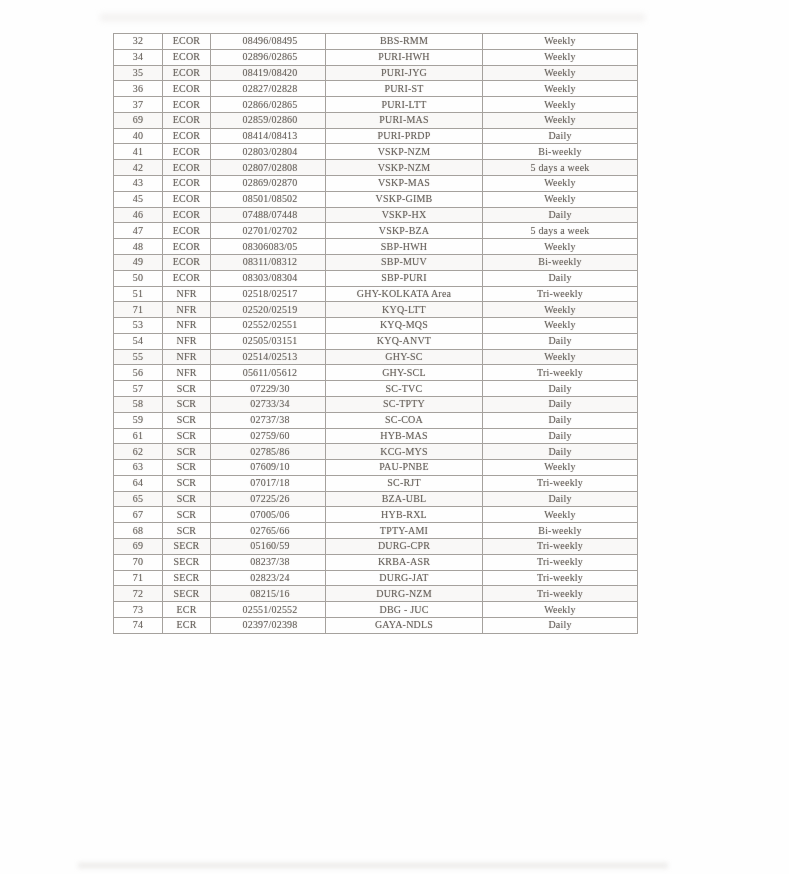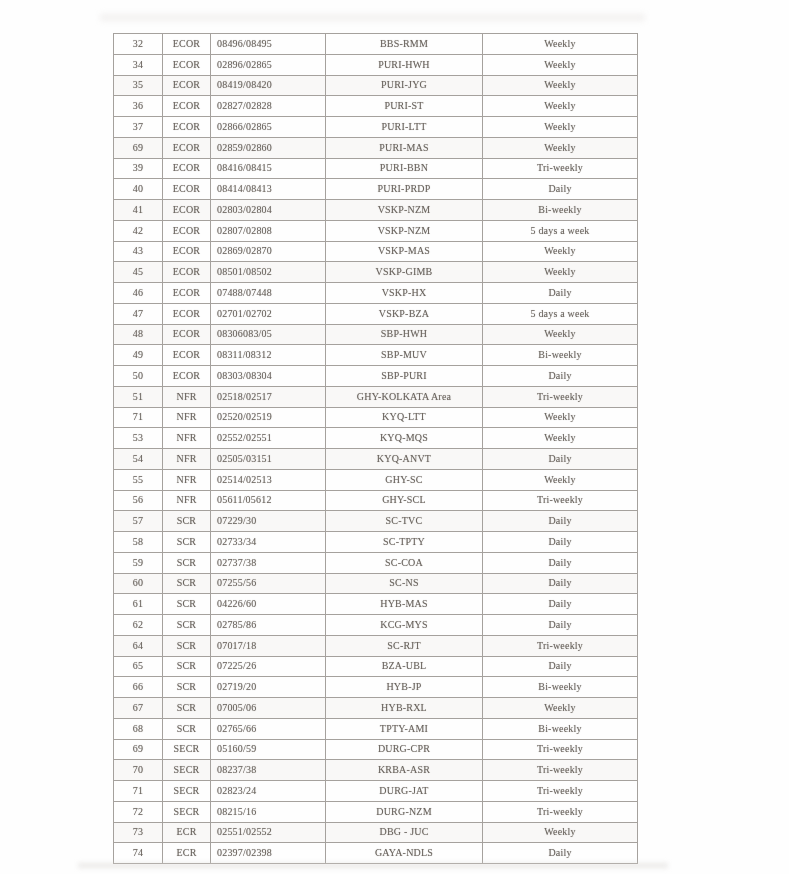--- a/index.html
+++ b/index.html
@@ -18,38 +18,38 @@
   .smudge-top{
     position:absolute;left:100px;top:14px;width:545px;height:7px;
     background:#e9e6e4;filter:blur(3px);opacity:.55;
   }
   .smudge-bottom{
     position:absolute;left:78px;top:863px;width:590px;height:5px;
     background:#d8d5d2;filter:blur(2.5px);opacity:.5;
   }
   table.scan-table{
     position:absolute;left:113px;top:33px;
-    width:524px;height:831px;
+    width:524px;height:601px;
     border-collapse:collapse;
     table-layout:fixed;
   }
   table.scan-table td{
     border:1px solid #a5a19d;
     padding:0 2px;
     font-size:10px;
     line-height:1;
     color:#6b655f;
     text-align:center;
     white-space:nowrap;
     overflow:hidden;
     text-shadow:0 0 1px rgba(107,101,95,.45);
     letter-spacing:.2px;
   }
   table.scan-table td.col-trains{
-    text-align:left;
+    text-align:center;
     padding-left:6px;
   }
   
   table.scan-table tr:nth-child(3n) td{background:rgba(240,238,236,.35);}
 </style>
 </head>
 <body>
 
 <div class="page">
   <div class="smudge-top"></div>
@@ -99,27 +99,20 @@
           <td>Weekly</td>
         </tr>
         <tr>
           <td>69</td>
           <td>ECOR</td>
           <td class="col-trains">02859/02860</td>
           <td>PURI-MAS</td>
           <td>Weekly</td>
         </tr>
         <tr>
-          <td>39</td>
-          <td>ECOR</td>
-          <td class="col-trains">08416/08415</td>
-          <td>PURI-BBN</td>
-          <td>Tri-weekly</td>
-        </tr>
-        <tr>
           <td>40</td>
           <td>ECOR</td>
           <td class="col-trains">08414/08413</td>
           <td>PURI-PRDP</td>
           <td>Daily</td>
         </tr>
         <tr>
           <td>41</td>
           <td>ECOR</td>
           <td class="col-trains">02803/02804</td>
@@ -239,60 +232,53 @@
           <td>Daily</td>
         </tr>
         <tr>
           <td>59</td>
           <td>SCR</td>
           <td class="col-trains">02737/38</td>
           <td>SC-COA</td>
           <td>Daily</td>
         </tr>
         <tr>
-          <td>60</td>
-          <td>SCR</td>
-          <td class="col-trains">07255/56</td>
-          <td>SC-NS</td>
-          <td>Daily</td>
-        </tr>
-        <tr>
           <td>61</td>
           <td>SCR</td>
-          <td class="col-trains">04226/60</td>
+          <td class="col-trains">02759/60</td>
           <td>HYB-MAS</td>
           <td>Daily</td>
         </tr>
         <tr>
           <td>62</td>
           <td>SCR</td>
           <td class="col-trains">02785/86</td>
           <td>KCG-MYS</td>
           <td>Daily</td>
         </tr>
         <tr>
+          <td>63</td>
+          <td>SCR</td>
+          <td class="col-trains">07609/10</td>
+          <td>PAU-PNBE</td>
+          <td>Weekly</td>
+        </tr>
+        <tr>
           <td>64</td>
           <td>SCR</td>
           <td class="col-trains">07017/18</td>
           <td>SC-RJT</td>
           <td>Tri-weekly</td>
         </tr>
         <tr>
           <td>65</td>
           <td>SCR</td>
           <td class="col-trains">07225/26</td>
           <td>BZA-UBL</td>
           <td>Daily</td>
-        </tr>
-        <tr>
-          <td>66</td>
-          <td>SCR</td>
-          <td class="col-trains">02719/20</td>
-          <td>HYB-JP</td>
-          <td>Bi-weekly</td>
         </tr>
         <tr>
           <td>67</td>
           <td>SCR</td>
           <td class="col-trains">07005/06</td>
           <td>HYB-RXL</td>
           <td>Weekly</td>
         </tr>
         <tr>
           <td>68</td>

